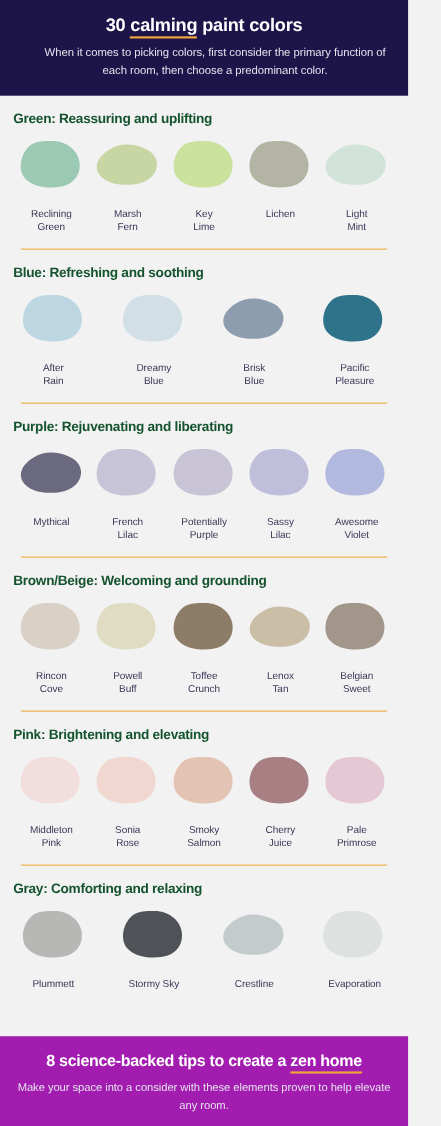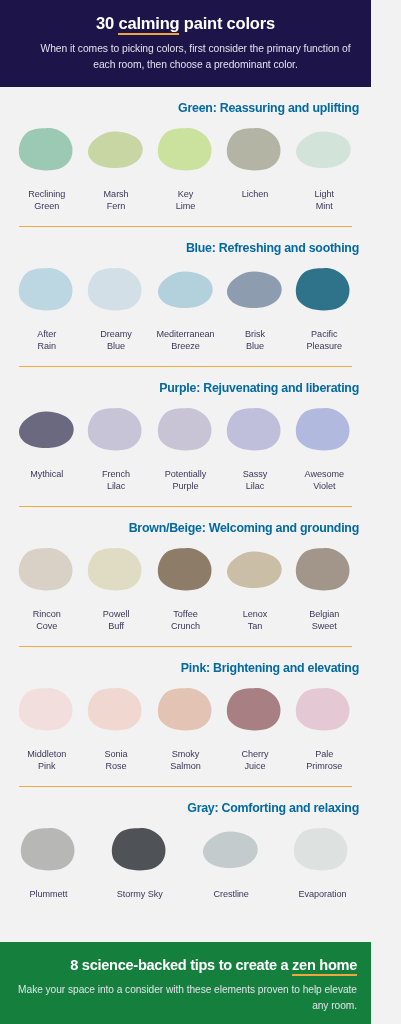--- a/index.html
+++ b/index.html
@@ -34,22 +34,22 @@
     line-height:1.55;
     margin-top:7px;
     letter-spacing:-0.05px;
     margin-left:20px;
   }
 
   
   .sections { padding:0 12px; }
   .section { padding-top:14px; }
   .section-title {
-    text-align:right;
-    color:#0369a1;
+    text-align:left;
+    color:#14532d;
     font-size:12.4px;
     font-weight:bold;
     letter-spacing:-0.25px;
     margin-bottom:11px;
   }
   .swatch-row {
     display:flex;
     justify-content:space-between;
     align-items:flex-start;
   }
@@ -76,23 +76,23 @@
   .divider {
     height:0;
     border-top:1.6px solid #f0ab3e;
     margin:14px 7px 0;
   }
 
   
   .footer {
     position:absolute;
     left:0; right:0; bottom:0;
-    background:#15803d;
+    background:#a21caf;
     padding:14px 14px 10px;
-    text-align:right;
+    text-align:center;
   }
   .footer-title {
     color:#ffffff;
     font-size:14.6px;
     font-weight:bold;
     letter-spacing:-0.3px;
     line-height:1.3;
   }
   .footer-title .hl {
     border-bottom:2.5px solid #f0a63c;
@@ -184,29 +184,20 @@
               <svg class="blob" viewBox="0 0 62 47" xmlns="http://www.w3.org/2000/svg">
                 <path d="M30,2 C42,1 55,9 57,21 C59,33 52,43 39,45 C27,47 12,45 5,36 C-1,28 2,13 11,6 C17,2 24,2 30,2 Z" fill="#d2dfe6"></path>
               </svg>
             </div>
             <div class="swatch-label">Dreamy
 Blue</div>
           </div>
           <div class="swatch-cell">
             <div class="blob-wrap">
               <svg class="blob" viewBox="0 0 62 47" xmlns="http://www.w3.org/2000/svg">
-                <path d="M14,10 C24,3 38,5 47,9 C57,13 60,21 58,28 C56,36 47,42 35,43 C22,44 9,41 4,33 C-1,25 4,16 14,10 Z" fill="#b3d0dd"></path>
-              </svg>
-            </div>
-            <div class="swatch-label">Mediterranean
-Breeze</div>
-          </div>
-          <div class="swatch-cell">
-            <div class="blob-wrap">
-              <svg class="blob" viewBox="0 0 62 47" xmlns="http://www.w3.org/2000/svg">
                 <path d="M14,10 C24,3 38,5 47,9 C57,13 60,21 58,28 C56,36 47,42 35,43 C22,44 9,41 4,33 C-1,25 4,16 14,10 Z" fill="#8e9cb0"></path>
               </svg>
             </div>
             <div class="swatch-label">Brisk
 Blue</div>
           </div>
           <div class="swatch-cell">
             <div class="blob-wrap">
               <svg class="blob" viewBox="0 0 62 47" xmlns="http://www.w3.org/2000/svg">
                 <path d="M30,2 C42,1 55,9 57,21 C59,33 52,43 39,45 C27,47 12,45 5,36 C-1,28 2,13 11,6 C17,2 24,2 30,2 Z" fill="#2e7389"></path>

